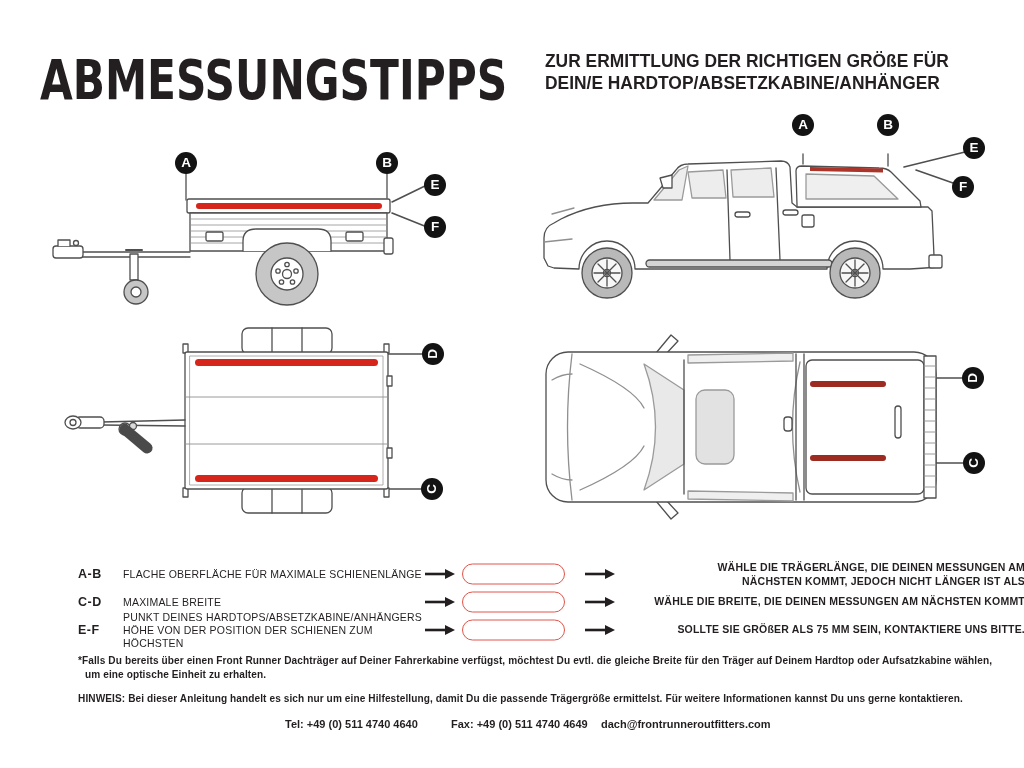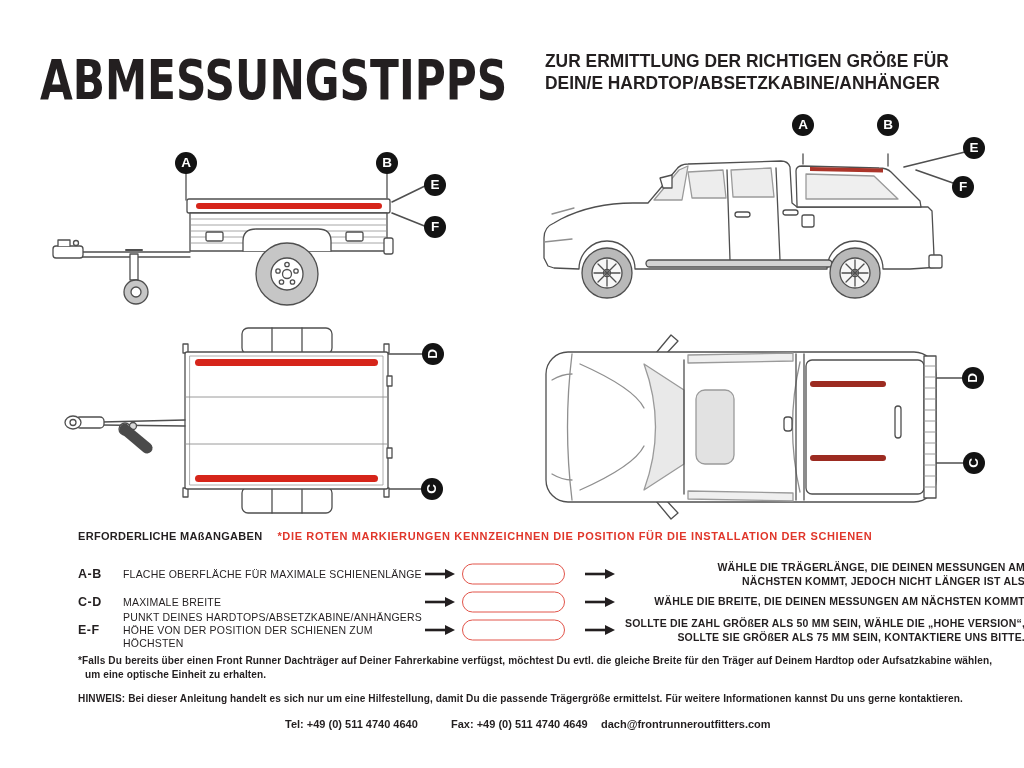--- a/index.html
+++ b/index.html
@@ -300,24 +300,20 @@
       </g>
     </g>
   </svg>
   <div class="marker rot" style="left:962px;top:367px;">
       <span class="g">D</span>
     </div>
   <div class="marker rot" style="left:963px;top:452px;">
       <span class="g">C</span>
     </div>
 
-  <div class="abs mheader">
-    <span class="blk">ERFORDERLICHE MAßANGABEN</span>
-    <span class="red">*DIE ROTEN MARKIERUNGEN KENNZEICHNEN DIE POSITION FÜR DIE INSTALLATION DER SCHIENEN</span>
-  </div>
 
   <div class="abs mrow row1">
     <span class="cell ckey">A-B</span>
     <span class="cell cdesc">
       <span>FLACHE OBERFLÄCHE FÜR MAXIMALE SCHIENENLÄNGE</span>
     </span>
     <span class="cell carr1">
       <svg width="30" height="10" viewBox="0 0 30 10">
           <line x1="0" y1="5" x2="21" y2="5" stroke="#231f20" stroke-width="2.6"></line>
           <path d="M 20 0 L 30 5 L 20 10 Z" fill="#231f20"></path>
@@ -372,21 +368,20 @@
         </svg>
     </span>
     <span class="cell cpill"></span>
     <span class="cell carr2">
       <svg width="30" height="10" viewBox="0 0 30 10">
           <line x1="0" y1="5" x2="21" y2="5" stroke="#231f20" stroke-width="2.6"></line>
           <path d="M 20 0 L 30 5 L 20 10 Z" fill="#231f20"></path>
         </svg>
     </span>
     <span class="cell cres">
-      <div>SOLLTE DIE ZAHL GRÖßER ALS 50 MM SEIN, WÄHLE DIE „HOHE VERSION“,</div>
       <div>SOLLTE SIE GRÖßER ALS 75 MM SEIN, KONTAKTIERE UNS BITTE.</div>
     </span>
   </div>
 
   <div class="abs fnote fn1">*Falls Du bereits über einen Front Runner Dachträger auf Deiner Fahrerkabine verfügst, möchtest Du evtl. die gleiche Breite für den Träger auf Deinem Hardtop oder Aufsatzkabine wählen,</div>
   <div class="abs fnote fn2">um eine optische Einheit zu erhalten.</div>
   <div class="abs fnote hinweis">HINWEIS: Bei dieser Anleitung handelt es sich nur um eine Hilfestellung, damit Du die passende Trägergröße ermittelst. Für weitere Informationen kannst Du uns gerne kontaktieren.</div>
 
   <div class="abs contact tel">Tel: +49 (0) 511 4740 4640</div>
   <div class="abs contact fax">Fax: +49 (0) 511 4740 4649</div>

